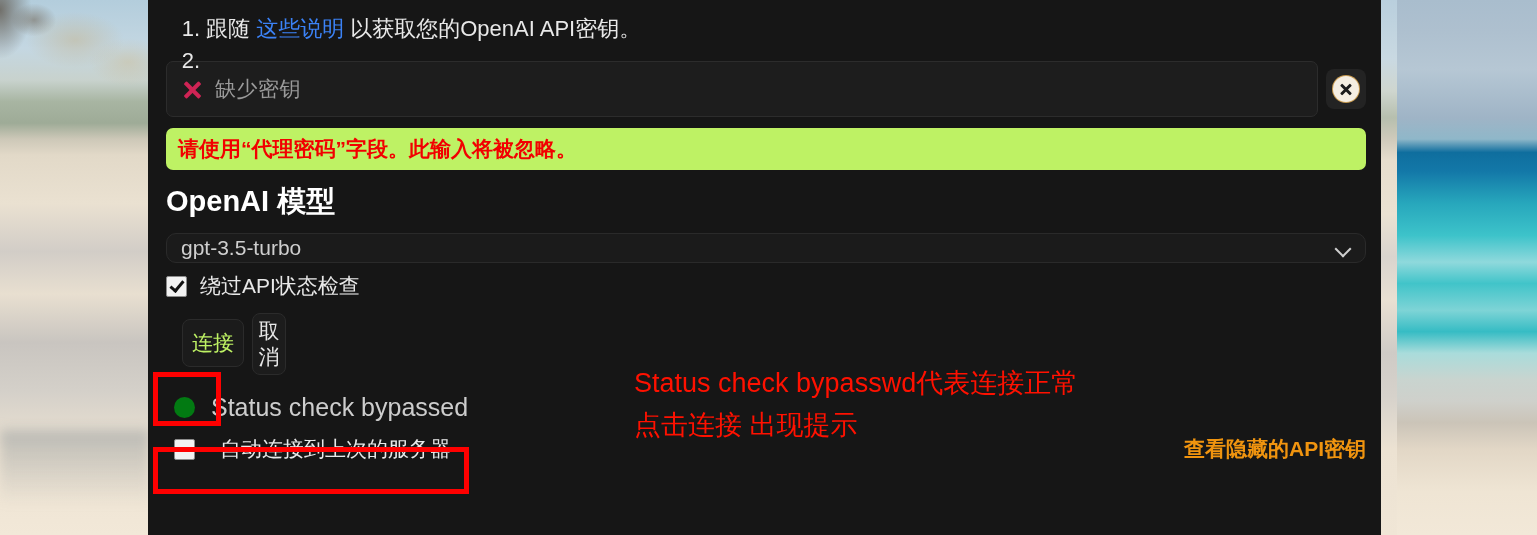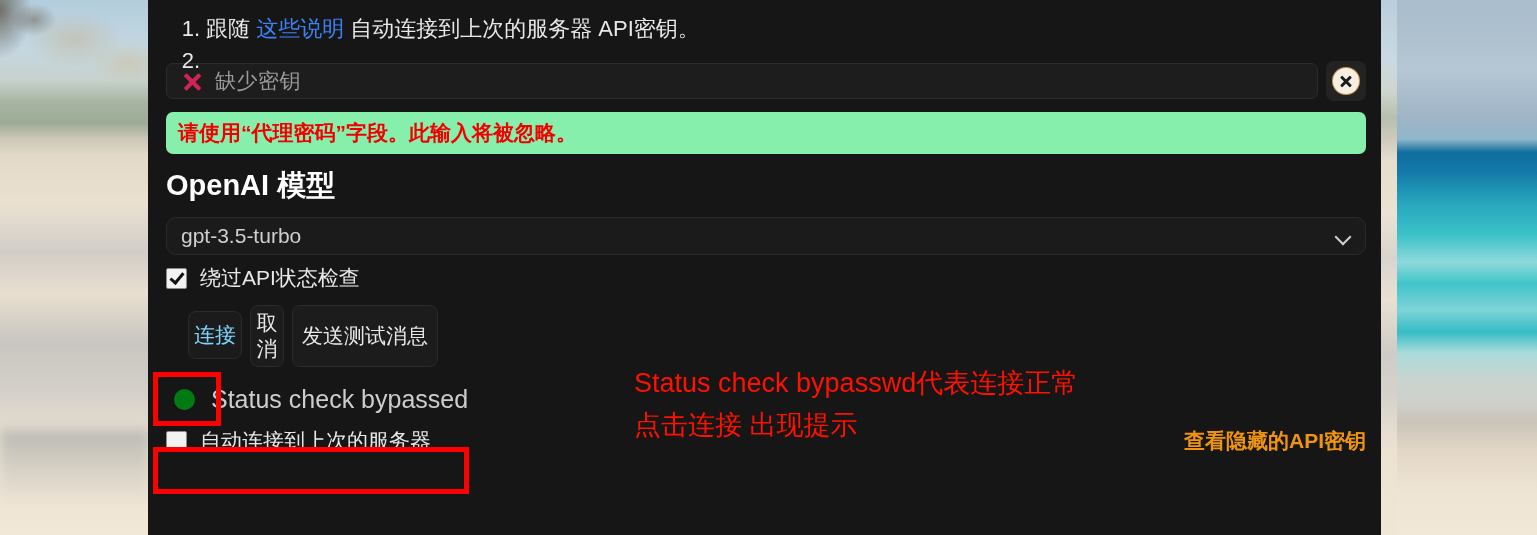--- a/index.html
+++ b/index.html
@@ -151,21 +151,21 @@
   .key-row {
     display: flex;
     align-items: center;
     gap: 8px;
     padding: 16px 15px 0 18px;
     box-sizing: border-box;
     width: 1233px;
   }
   .key-input {
     flex: 1 1 auto;
-    height: 36px;
+    height: 56px;
     background: #1d1d1d;
     border: 1px solid #2c2c2c;
     border-radius: 7px;
     display: flex;
     align-items: center;
     padding: 0 14px;
     box-sizing: border-box;
     min-width: 0;
   }
   .x-icon {
@@ -217,21 +217,21 @@
     background: #1c1c1c;
     border-radius: 1px;
   }
   .clear-circle::before { transform: rotate(45deg); }
   .clear-circle::after  { transform: rotate(-45deg); }
 
   
   .warn-banner {
     margin: 11px 15px 0 18px;
     height: 42px;
-    background: #86efac;
+    background: #bef264;
     border-radius: 7px;
     display: flex;
     align-items: center;
     padding: 0 12px;
     box-sizing: border-box;
   }
   .warn-text {
     color: #f20000;
     font-size: 21px;
     font-weight: bold;
@@ -241,21 +241,21 @@
   .section-label {
     margin: 12px 0 0 18px;
     color: #ffffff;
     font-size: 29px;
     font-weight: bold;
   }
 
   
   .select-wrap {
     margin: 11px 15px 0 18px;
-    height: 38px;
+    height: 30px;
     background: #1b1b1b;
     border: 1px solid #2a2a2a;
     border-radius: 10px;
     display: flex;
     align-items: center;
     padding: 0 14px;
     box-sizing: border-box;
     cursor: pointer;
   }
   .select-value {
@@ -325,25 +325,25 @@
     color: #e8e8e8;
     font-size: 21px;
     cursor: pointer;
     box-sizing: border-box;
     display: flex;
     align-items: center;
     justify-content: center;
     text-align: center;
   }
   .btn-connect {
-    width: 54px;
+    width: 62px;
     height: 48px;
-    color: #7dd3fc;
+    color: #bef264;
     background: #1b1b1b;
-    margin: 6px 0 0 22px;
+    margin: 6px 0 0 16px;
   }
   .btn-cancel {
     width: 34px;
     height: 62px;
     line-height: 26px;
     padding: 0;
     white-space: normal;
     word-break: break-all;
     flex-direction: column;
   }
@@ -391,21 +391,22 @@
   .status-text {
     margin-left: 16px;
     color: #cdcdcd;
     font-size: 25px;
   }
 
   
   .footer-row {
     display: flex;
     align-items: center;
-    margin: 10px 15px 0 18px;
+    margin: 10px 15px 0 26px;
+    gap: 12px;
   }
   .footer-label {
     margin-left: 13px;
     color: #e8e8e8;
     font-size: 21px;
     white-space: nowrap;
   }
   .footer-spacer { flex: 1 1 auto; }
   .footer-link {
     color: #f0940f;
@@ -436,21 +437,21 @@
   <div class="bg-wallpaper"></div>
   <div class="bg-left"></div>
   <div class="bg-right"></div>
 
   <div class="app-panel">
 
     <div class="content">
 
       <ol class="instructions">
         <li>
-          <span class="num">1.</span><span>跟随 </span><span class="link-orange">这些说明</span><span> 自动连接到上次的服务器 API密钥。</span>
+          <span class="num">1.</span><span>跟随 </span><span class="link-orange">这些说明</span><span> 以获取您的OpenAI API密钥。</span>
         </li>
         <li>
           <span class="num">2.</span>
         </li>
       </ol>
 
       <div class="key-row">
         <div class="key-input">
           <span class="x-icon"></span>
           <span class="key-placeholder">缺少密钥</span>
@@ -472,21 +473,20 @@
       </div>
 
       <div class="checkbox-row">
         <span class="cb checked"></span>
         <span class="cb-label">绕过API状态检查</span>
       </div>
 
       <div class="button-row">
         <div class="btn btn-connect">连接</div>
         <div class="btn btn-cancel">取消</div>
-        <div class="btn btn-test">发送测试消息</div>
       </div>
 
       <div class="status-row">
         <span class="status-dot"></span>
         <span class="status-text">Status check bypassed</span>
       </div>
 
       <div class="footer-row">
         <span class="cb"></span>
         <span class="footer-label">自动连接到上次的服务器</span>

